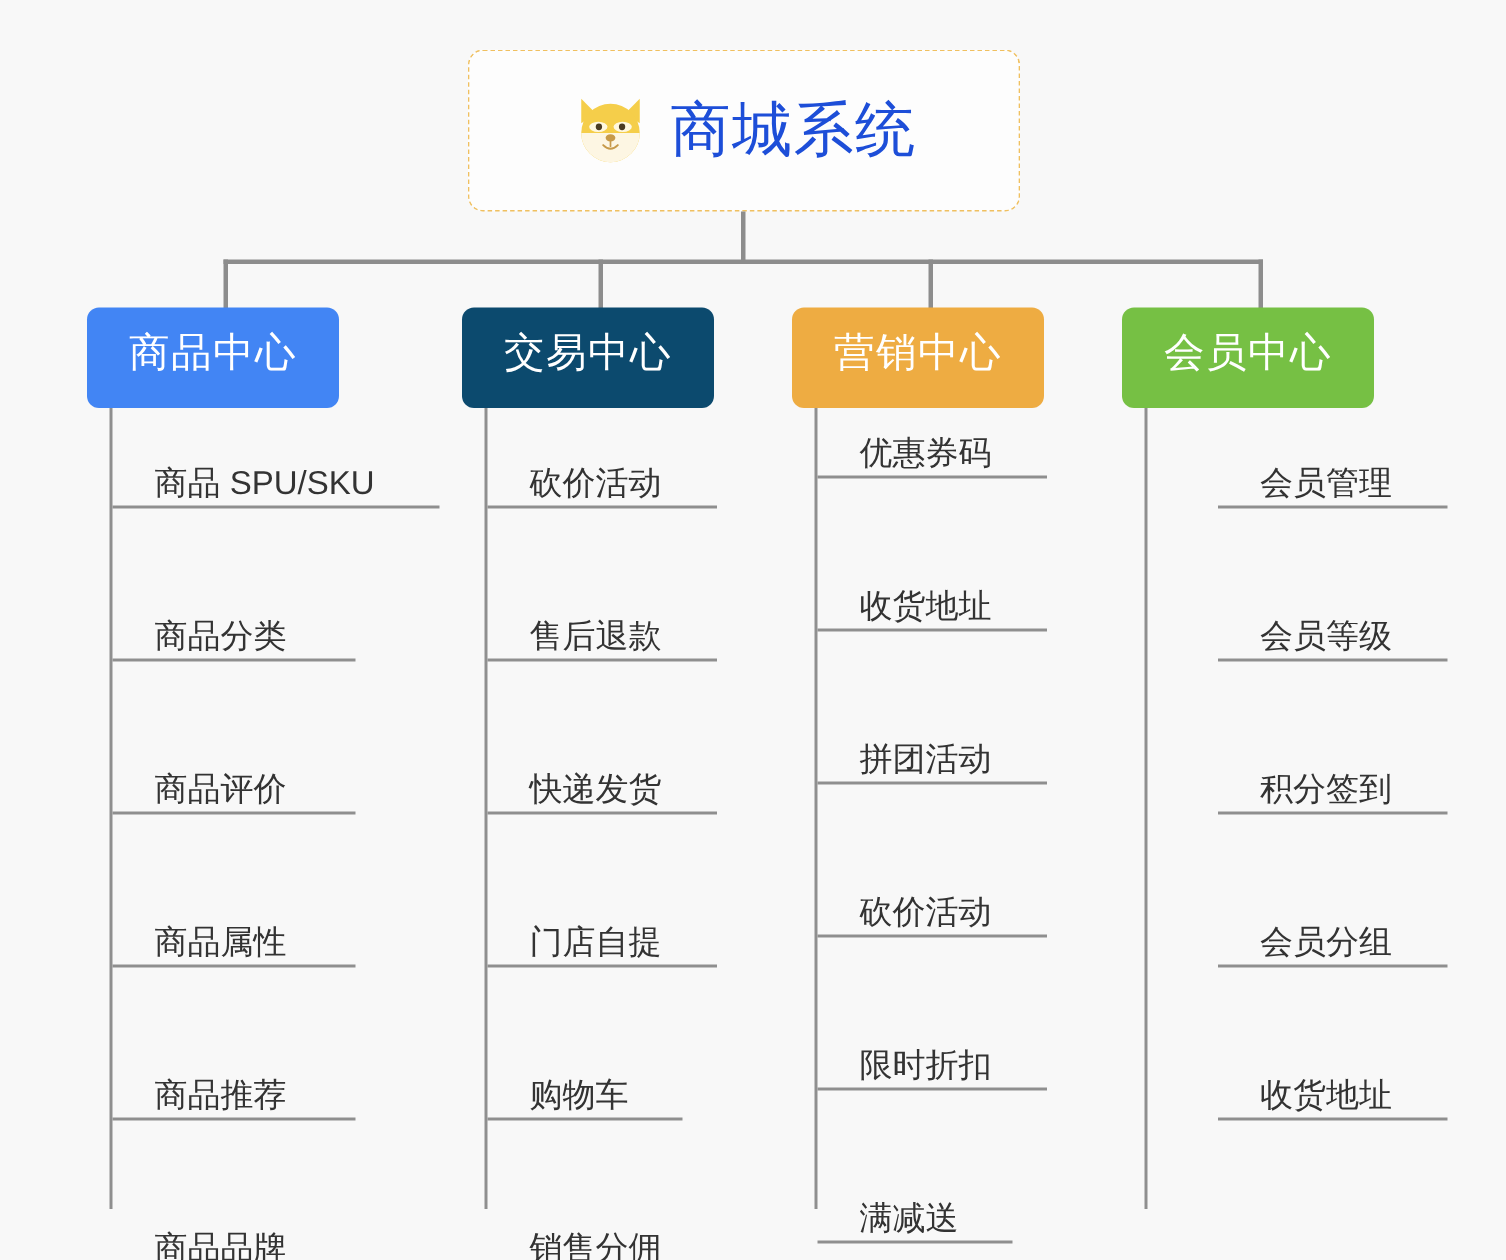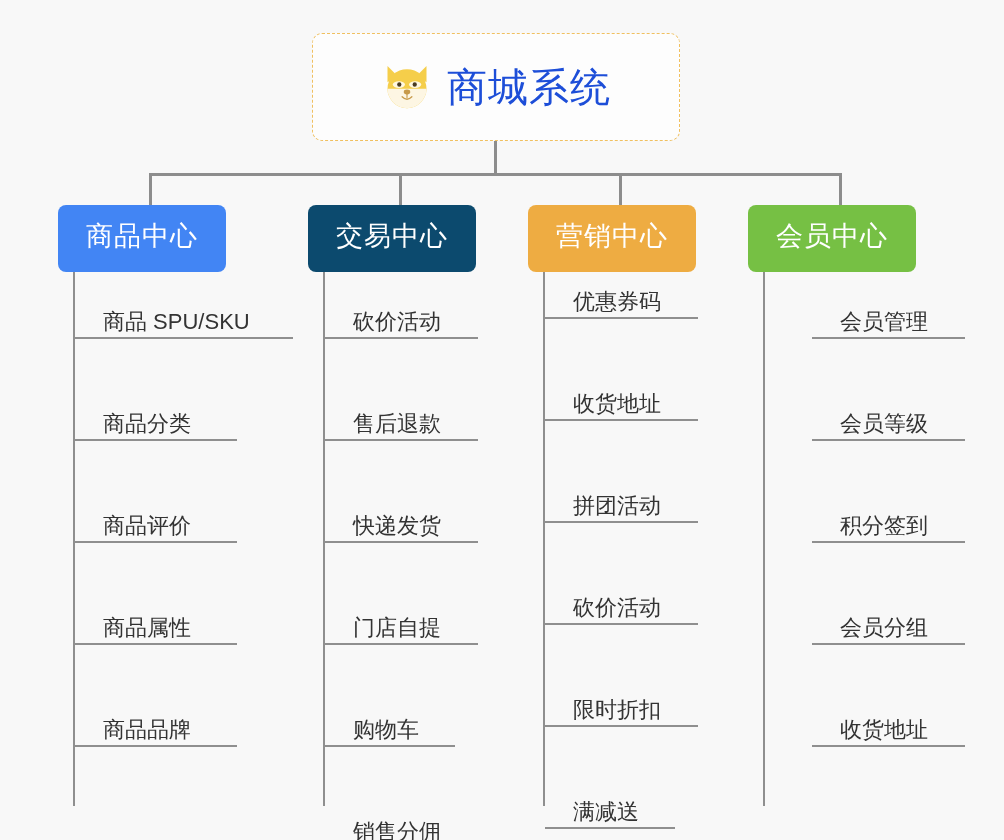--- a/index.html
+++ b/index.html
@@ -168,20 +168,23 @@
     <div class="leaf" style="--uw: 162px;">
       <span class="leaf-label">商品分类</span>
     </div>
     <div class="leaf" style="--uw: 162px;">
       <span class="leaf-label">商品评价</span>
     </div>
     <div class="leaf" style="--uw: 162px;">
       <span class="leaf-label">商品属性</span>
     </div>
     <div class="leaf" style="--uw: 162px;">
+      <span class="leaf-label">商品推荐</span>
+    </div>
+    <div class="leaf" style="--uw: 162px;">
       <span class="leaf-label">商品品牌</span>
     </div>
   </div>
 
   <div class="leaf-col" style="left:323px;">
     <div class="spine" style="height:534px;"></div>
     <div class="leaf" style="height: 67px; --uw: 153px;">
       <span class="leaf-label">砍价活动</span>
     </div>
     <div class="leaf" style="--uw: 153px;">

